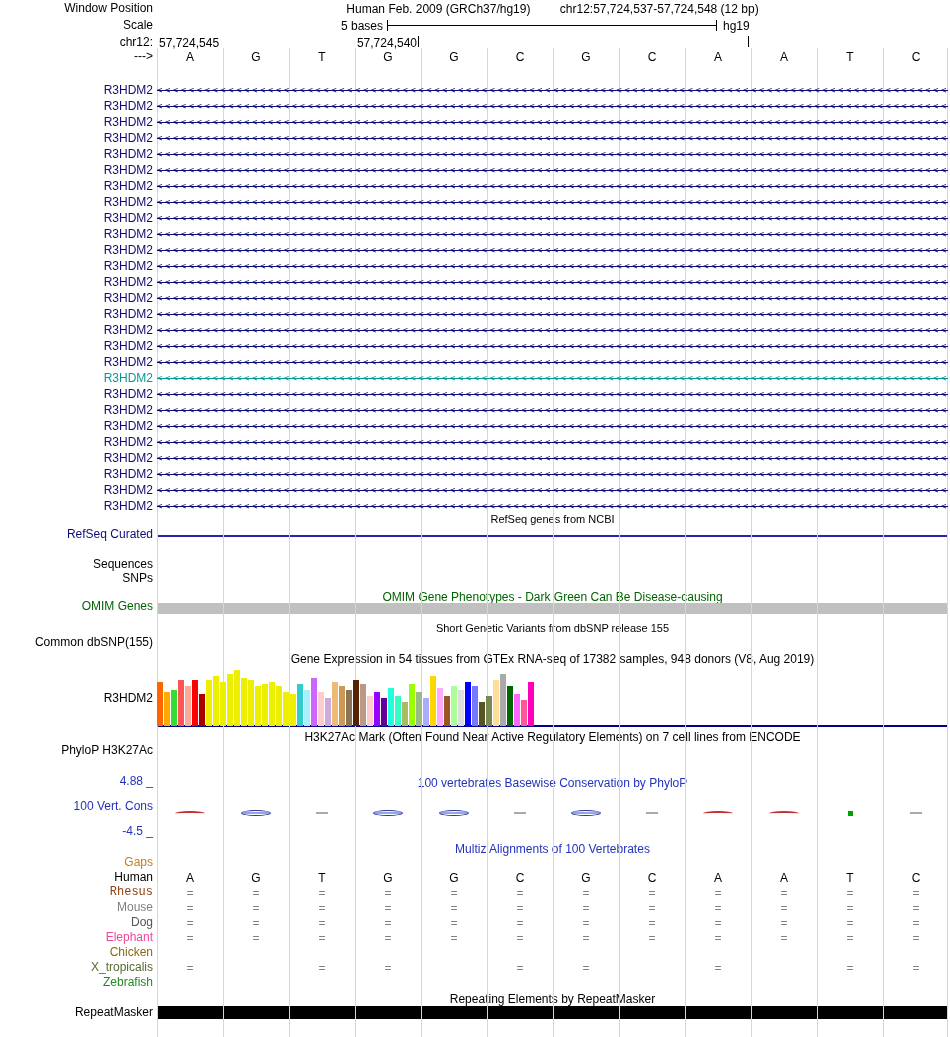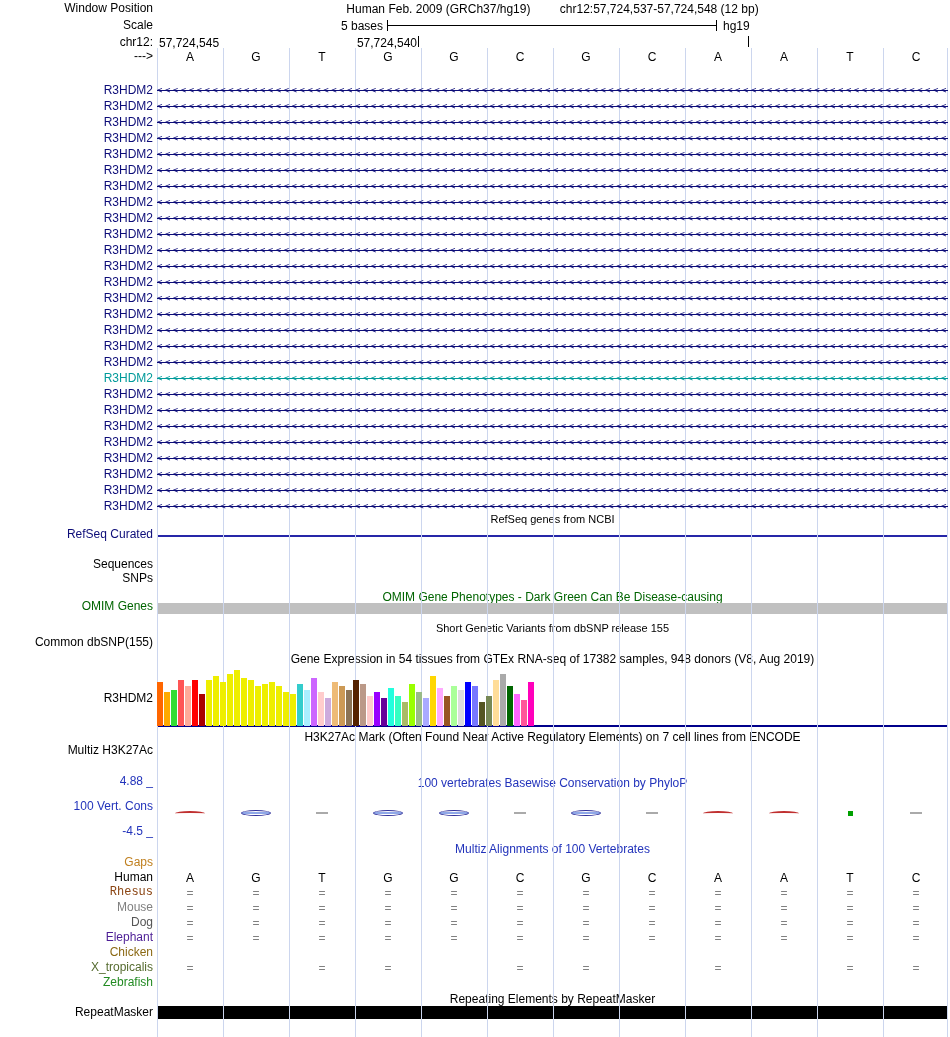--- a/index.html
+++ b/index.html
@@ -60,21 +60,21 @@
   <div class="ctr blue" style="top:776px">100 vertebrates Basewise Conservation by PhyloP</div>
   <div class="ctr blue" style="top:842px">Multiz Alignments of 100 Vertebrates</div>
   <div class="ctr" style="top:992px">Repeating Elements by RepeatMasker</div>
 
   <div class="gut blue" style="top:528px;color:#0c0c78">RefSeq Curated</div>
   <div class="gut" style="top:558px">Sequences</div>
   <div class="gut" style="top:572px">SNPs</div>
   <div class="gut green" style="top:600px">OMIM Genes</div>
   <div class="gut" style="top:636px">Common dbSNP(155)</div>
   <div class="gut" style="top:692px">R3HDM2</div>
-  <div class="gut" style="top:744px">Multiz H3K27Ac</div>
+  <div class="gut" style="top:744px">PhyloP H3K27Ac</div>
   <div class="gut blue" style="top:775px">4.88 _</div>
   <div class="gut blue" style="top:800px">100 Vert. Cons</div>
   <div class="gut blue" style="top:825px">-4.5 _</div>
   <div class="gut" style="top:856px;color:#c08020">Gaps</div>
   <div class="gut" style="top:1006px">RepeatMasker</div>
 
   <div class="abs" style="left:157px;top:535px;width:791px;height:2px;background:#2626a8"></div>
   <div class="abs" style="left:157px;top:603px;width:791px;height:11px;background:#c0c0c0"></div>
   <div class="abs" style="left:157px;top:725px;width:791px;height:2px;background:#00008b"></div>
   <div class="abs" style="left:157px;top:1006px;width:791px;height:13px;background:#000"></div>
@@ -295,21 +295,21 @@
     <div class="basecell" style="left: 289px; top: 916px; color: rgb(128, 128, 128);">=</div>
     <div class="basecell" style="left: 355px; top: 916px; color: rgb(128, 128, 128);">=</div>
     <div class="basecell" style="left: 421px; top: 916px; color: rgb(128, 128, 128);">=</div>
     <div class="basecell" style="left: 487px; top: 916px; color: rgb(128, 128, 128);">=</div>
     <div class="basecell" style="left: 553px; top: 916px; color: rgb(128, 128, 128);">=</div>
     <div class="basecell" style="left: 619px; top: 916px; color: rgb(128, 128, 128);">=</div>
     <div class="basecell" style="left: 685px; top: 916px; color: rgb(128, 128, 128);">=</div>
     <div class="basecell" style="left: 751px; top: 916px; color: rgb(128, 128, 128);">=</div>
     <div class="basecell" style="left: 817px; top: 916px; color: rgb(128, 128, 128);">=</div>
     <div class="basecell" style="left: 883px; top: 916px; color: rgb(128, 128, 128);">=</div>
-    <div class="gut" style="top: 931px; color: #4c1d95;">Elephant</div>
+    <div class="gut" style="top: 931px; color: #ec4899;">Elephant</div>
     <div class="basecell" style="left: 157px; top: 931px; color: rgb(128, 128, 128);">=</div>
     <div class="basecell" style="left: 223px; top: 931px; color: rgb(128, 128, 128);">=</div>
     <div class="basecell" style="left: 289px; top: 931px; color: rgb(128, 128, 128);">=</div>
     <div class="basecell" style="left: 355px; top: 931px; color: rgb(128, 128, 128);">=</div>
     <div class="basecell" style="left: 421px; top: 931px; color: rgb(128, 128, 128);">=</div>
     <div class="basecell" style="left: 487px; top: 931px; color: rgb(128, 128, 128);">=</div>
     <div class="basecell" style="left: 553px; top: 931px; color: rgb(128, 128, 128);">=</div>
     <div class="basecell" style="left: 619px; top: 931px; color: rgb(128, 128, 128);">=</div>
     <div class="basecell" style="left: 685px; top: 931px; color: rgb(128, 128, 128);">=</div>
     <div class="basecell" style="left: 751px; top: 931px; color: rgb(128, 128, 128);">=</div>

